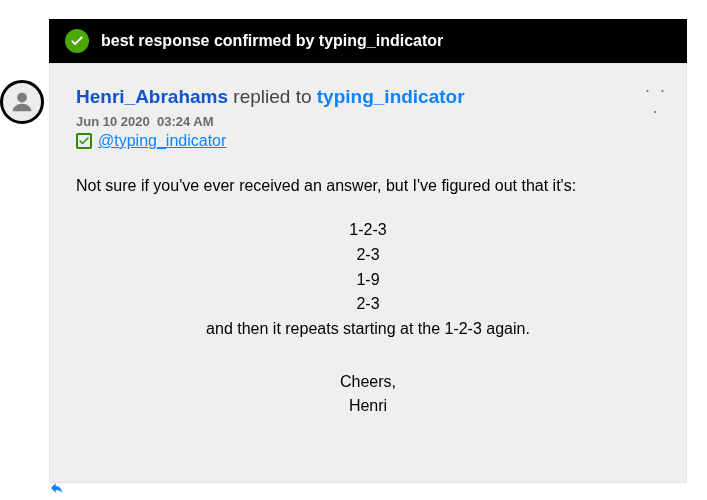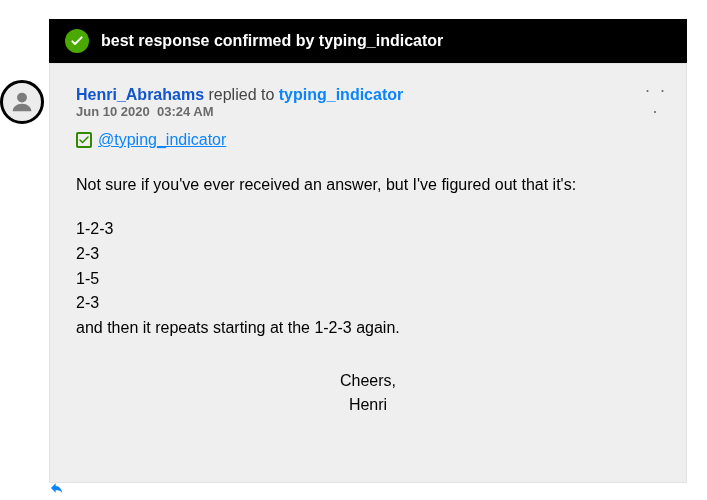--- a/index.html
+++ b/index.html
@@ -38,38 +38,38 @@
     position: absolute;
     left: 0; top: 80px;
     width: 44px; height: 44px;
     border-radius: 50%;
     border: 3px solid #000;
     background: #ececec;
     display: flex; align-items: center; justify-content: center;
   }
   .avatar-wrap svg { width: 28px; height: 28px; fill: #7c7c7c; }
 
-  .byline { font-size: 16px; }
+  .byline { font-size: 19px; }
   .byline .author { color: #1155cc; font-weight: 700; }
   .byline .replied { color: #444; }
   .byline .recipient { color: #0a84ff; font-weight: 700; }
 
-  .timestamp { color: #6b6b6b; font-size: 13px; font-weight: 600; }
+  .timestamp { color: #6b6b6b; font-size: 13px; font-weight: 600; margin-top: 6px; }
 
-  .mention-row { margin-top: 12px; display: flex; align-items: center; gap: 6px; }
+  .mention-row { margin-top: 3px; display: flex; align-items: center; gap: 6px; }
   .mention-row .box-check {
     width: 16px; height: 16px; border: 2px solid #2e8b00; border-radius: 2px;
     display: flex; align-items: center; justify-content: center;
   }
   .mention-row .box-check svg { width: 12px; height: 12px; }
   .mention-row .mention { color: #0a84ff; font-size: 16px; text-decoration: underline; }
 
   .body { margin-top: 24px; font-size: 16px; color: #000; line-height: 1.5; }
   .body .seq { margin: 20px 0; }
-  .body .seq div { line-height: 1.55; }
+  .body .seq div { line-height: 1.55; text-align: center; }
   .body .signoff { margin-top: 28px; text-align: center; }
 
   .more-btn {
     position: absolute; top: 16px; right: 18px;
     color: #707070; font-size: 18px; letter-spacing: 2px;
     cursor: pointer; user-select: none;
     width: 24px; text-align: center;
   }
 
   .footer-link {
@@ -121,21 +121,21 @@
             </svg>
         </span>
         <span class="mention">@typing_indicator</span>
       </div>
 
       <div class="body">
         <div>Not sure if you've ever received an answer, but I've figured out that it's:</div>
         <div class="seq">
           <div>1-2-3</div>
           <div>2-3</div>
-          <div>1-5</div>
+          <div>1-9</div>
           <div>2-3</div>
           <div>and then it repeats starting at the 1-2-3 again.</div>
         </div>
         <div class="signoff">
           <div>Cheers,</div>
           <div>Henri</div>
         </div>
       </div>
 
     </div>

